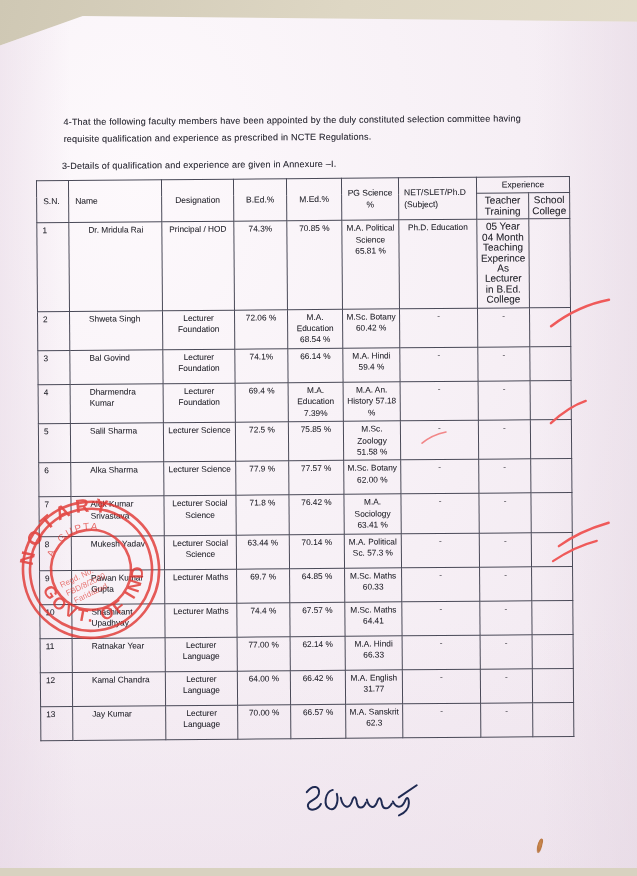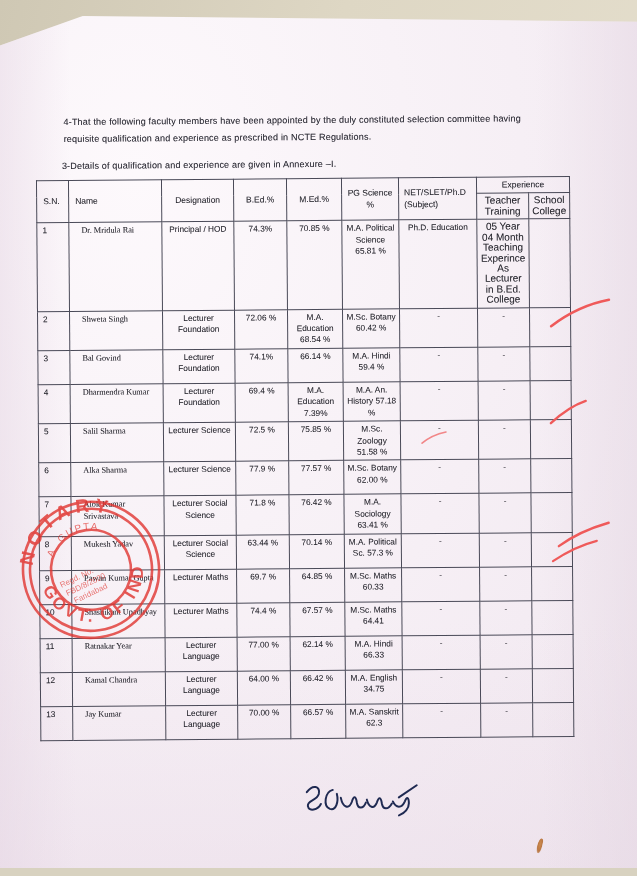--- a/index.html
+++ b/index.html
@@ -69,21 +69,21 @@
   .c-tt{width:52px;}
   .c-sc{width:41px;}
 
   th.h-sn,th.h-name{text-align:left;padding-left:6px;}
   th.h-desig,th.h-bed,th.h-med,th.h-pg{text-align:center;}
   th.h-net{text-align:left;padding-left:5px;}
   th.h-exp{text-align:center;}
   th.h-tt,th.h-sc{text-align:center;font-size:10px;line-height:10.5px;}
 
   td.d-sn{text-align:left;padding-left:5px;}
-  td.d-name{text-align:left;padding-left:12px;font-family:Liberation Serif, serif;}
+  td.d-name{text-align:left;padding-left:19px;}
   td.d-desig,td.d-bed,td.d-med,td.d-pg,td.d-net,td.d-tt,td.d-sc{text-align:center;}
   td.d-net{text-align:center;margin-left:7px;}
   td.d-exp1{text-align:center;font-size:10px;line-height:10.4px;}
 
   tbody tr{height:34px;}
 
   
   .stamp{
     position:absolute;left:14px;top:492px;width:152px;height:152px;
     transform:rotate(-7deg);pointer-events:none;opacity:.88;
@@ -266,21 +266,21 @@
               <td class="d-net">-</td>
               <td class="d-tt">-</td>
               <td class="d-sc"></td>
             </tr>
             <tr>
               <td class="d-sn">12</td>
               <td class="d-name">Kamal Chandra</td>
               <td class="d-desig">Lecturer Language</td>
               <td class="d-bed">64.00 %</td>
               <td class="d-med">66.42 %</td>
-              <td class="d-pg">M.A. English 34.75</td>
+              <td class="d-pg">M.A. English 31.77</td>
               <td class="d-net">-</td>
               <td class="d-tt">-</td>
               <td class="d-sc"></td>
             </tr>
             <tr>
               <td class="d-sn">13</td>
               <td class="d-name">Jay Kumar</td>
               <td class="d-desig">Lecturer Language</td>
               <td class="d-bed">70.00 %</td>
               <td class="d-med">66.57 %</td>

